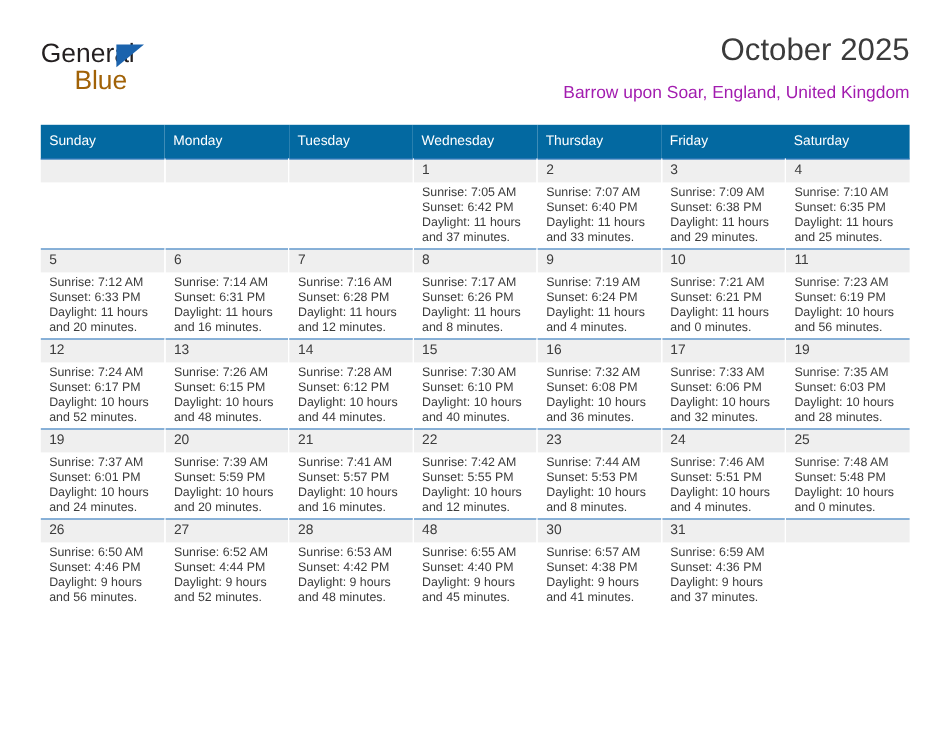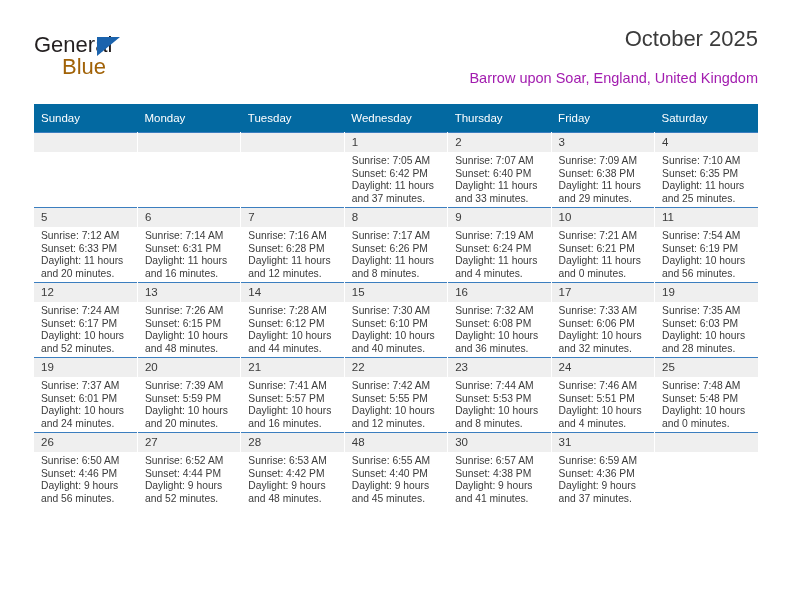--- a/index.html
+++ b/index.html
@@ -60,21 +60,21 @@
     left: 28px;
     top: 22px;
     font-size: 22px;
     color: #a16207;
     font-family: "Liberation Sans", sans-serif;
   }
   .title {
     position: absolute;
     right: 0;
     top: 0;
-    font-size: 22px;
+    font-size: 26px;
     color: #3b3b3b;
     text-align: right;
     white-space: nowrap;
   }
   .subtitle {
     position: absolute;
     right: 0;
     top: 44px;
     font-size: 14.5px;
     color: #a21caf;
@@ -258,21 +258,21 @@
             <div class="events">
               <div class="evt">Sunrise: 7:21 AM</div>
               <div class="evt">Sunset: 6:21 PM</div>
               <div class="evt">Daylight: 11 hours</div>
               <div class="evt">and 0 minutes.</div>
             </div>
           </td>
           <td>
             <span class="daynum">11</span>
             <div class="events">
-              <div class="evt">Sunrise: 7:54 AM</div>
+              <div class="evt">Sunrise: 7:23 AM</div>
               <div class="evt">Sunset: 6:19 PM</div>
               <div class="evt">Daylight: 10 hours</div>
               <div class="evt">and 56 minutes.</div>
             </div>
           </td>
         </tr>
         <tr class="week">
           <td>
             <span class="daynum">12</span>
             <div class="events">

